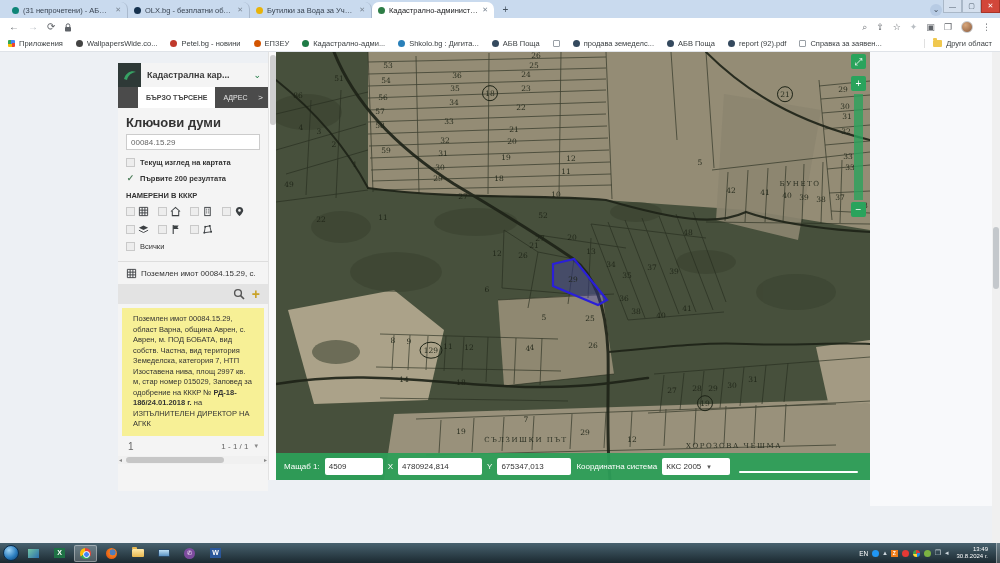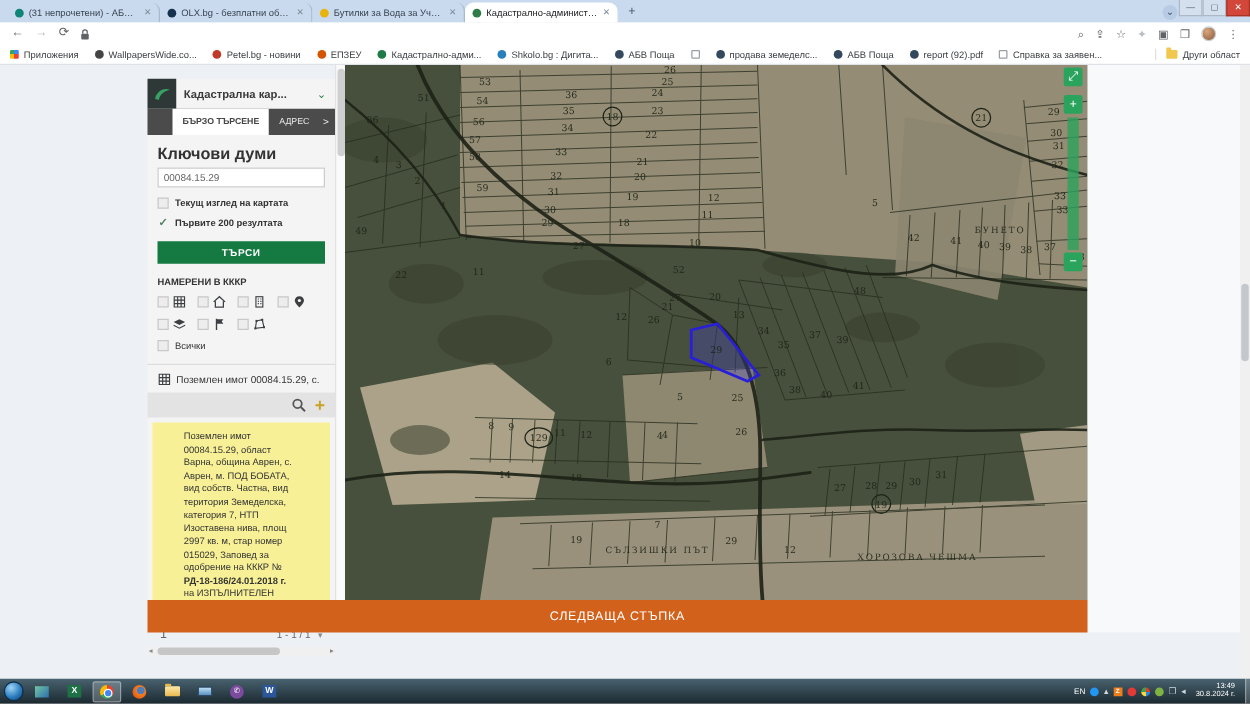--- a/index.html
+++ b/index.html
@@ -57,21 +57,21 @@
   .tick{color:#4f7f5c;font-size:9px;width:9px;text-align:center;flex:none}
   .search-btn{width:100%;height:18px;background:#157a42;color:#fff;border:none;font-weight:bold;font-size:8px;letter-spacing:.5px;margin:4px 0 8px;font-family:"Liberation Sans",sans-serif}
   .found-hdr{font-weight:bold;font-size:7.5px;margin:2px 0 6px}
   .fit-row{display:flex;gap:9px;margin-bottom:7px}
   .fitem{display:flex;align-items:center;gap:3px}
   .fitem svg{display:block}
   .divider{border-top:1px solid #ddd;margin:4px -8px 0}
   .result-row{display:flex;align-items:center;gap:4px;padding:6px 0 5px;white-space:nowrap;overflow:hidden;font-size:8px;color:#333}
   .gray-bar{margin:0 -8px;height:20px;background:#e3e3e3;display:flex;align-items:center;justify-content:flex-end;gap:7px;padding:0 8px;flex:none}
   .plus-glyph{color:#c9a227;font-size:14px;font-weight:bold;line-height:1}
-  .yellow-box{margin:4px -4px 0;background:#f7f096;padding:6px 25px;font-size:7.5px;line-height:1.4;color:#333;flex:none}
+  .yellow-box{margin:4px -4px 0;background:#f7f096;padding:6px 11px;font-size:7.5px;line-height:1.4;color:#333;flex:none}
   .pag-row{display:flex;align-items:center;padding:5px 2px 0;color:#666}
   .pag-num{font-size:10px}
   .pag-count{margin-left:auto;font-size:8px}
   .pag-chev{margin-left:6px;color:#888;font-size:7px}
   .hscroll{margin:4px -8px 0;height:8px;background:#f0f0f0;position:relative;flex:none}
   .hscroll .thumb{position:absolute;left:8px;top:1px;width:98px;height:6px;background:#c6c6c6;border-radius:3px}
   .hs-ar{position:absolute;top:0;font-size:6px;color:#888;line-height:8px}
   .vscroll{left:268px;top:52px;width:8px;height:428px;background:#fafafa;border-left:1px solid #e2e2e2}
   .vscroll .thumb{position:absolute;left:1px;top:3px;width:6px;height:70px;background:#cfcfcf;border-radius:3px}
 
@@ -248,21 +248,20 @@
       <div class="lbl">Ключови думи</div>
       <input class="kw-input" value="00084.15.29" style="">
       <div class="chk-row">
         <span class="cb"></span>
         <span>Текущ изглед на картата</span>
       </div>
       <div class="chk-row">
         <span class="tick">✓</span>
         <span>Първите 200 резултата</span>
       </div>
-      <button class="search-btn">ТЪРСИ</button>
       <div class="found-hdr">НАМЕРЕНИ В КККР</div>
       <div class="fit-row">
         <span class="fitem">
             <span class="cb"></span>
           <svg width="11" height="11" viewBox="0 0 12 12">
               <path d="M1.5,1.5h9v9h-9z M1.5,4.5h9 M1.5,7.5h9 M4.5,1.5v9 M7.5,1.5v9" stroke="#3c4043" stroke-width="1" fill="none"></path>
             </svg>
           </span>
         <span class="fitem">
             <span class="cb"></span>
@@ -487,24 +486,37 @@
           <text x="429" y="354" class="pnum">19</text>
           <text x="524" y="134" class="plabel">БУНЕТО</text>
           <text x="250" y="390" class="plabel">СЪЛЗИШКИ ПЪТ</text>
           <text x="458" y="396" class="plabel">ХОРОЗОВА ЧЕШМА</text>
         </g>
     </svg>
     <div class="mc" style="right:4px;top:2px">⤢</div>
     <div class="mc" style="right:4px;top:24px">+</div>
     <div class="map-slider"></div>
     <div class="mc" style="right:4px;top:150px">−</div>
+    <div class="mapbar">
+      <span>Мащаб 1:</span>
+      <span class="mbin" style="width:58px">4509</span>
+      <span>X</span>
+      <span class="mbin" style="width:84px">4780924,814</span>
+      <span>Y</span>
+      <span class="mbin" style="width:74px">675347,013</span>
+      <span>Координатна система</span>
+      <span class="mbin crs" style="width:68px">
+        <span>ККС 2005</span>
+        <span class="dd">▾</span>
+      </span>
+      <span class="bar-line"></span>
+    </div>
   </div>
 
   <div class="abs right-margin"></div>
-  <div class="abs next-btn">СЛЕДВАЩА СТЪПКА</div>
   <div class="abs winscroll">
       <span class="thumb"></span>
     </div>
 
   <div class="abs taskbar">
     <div class="orb"></div>
     <div class="tbi">
         <span class="ic-photo"></span>
       </div>
     <div class="tbi">

